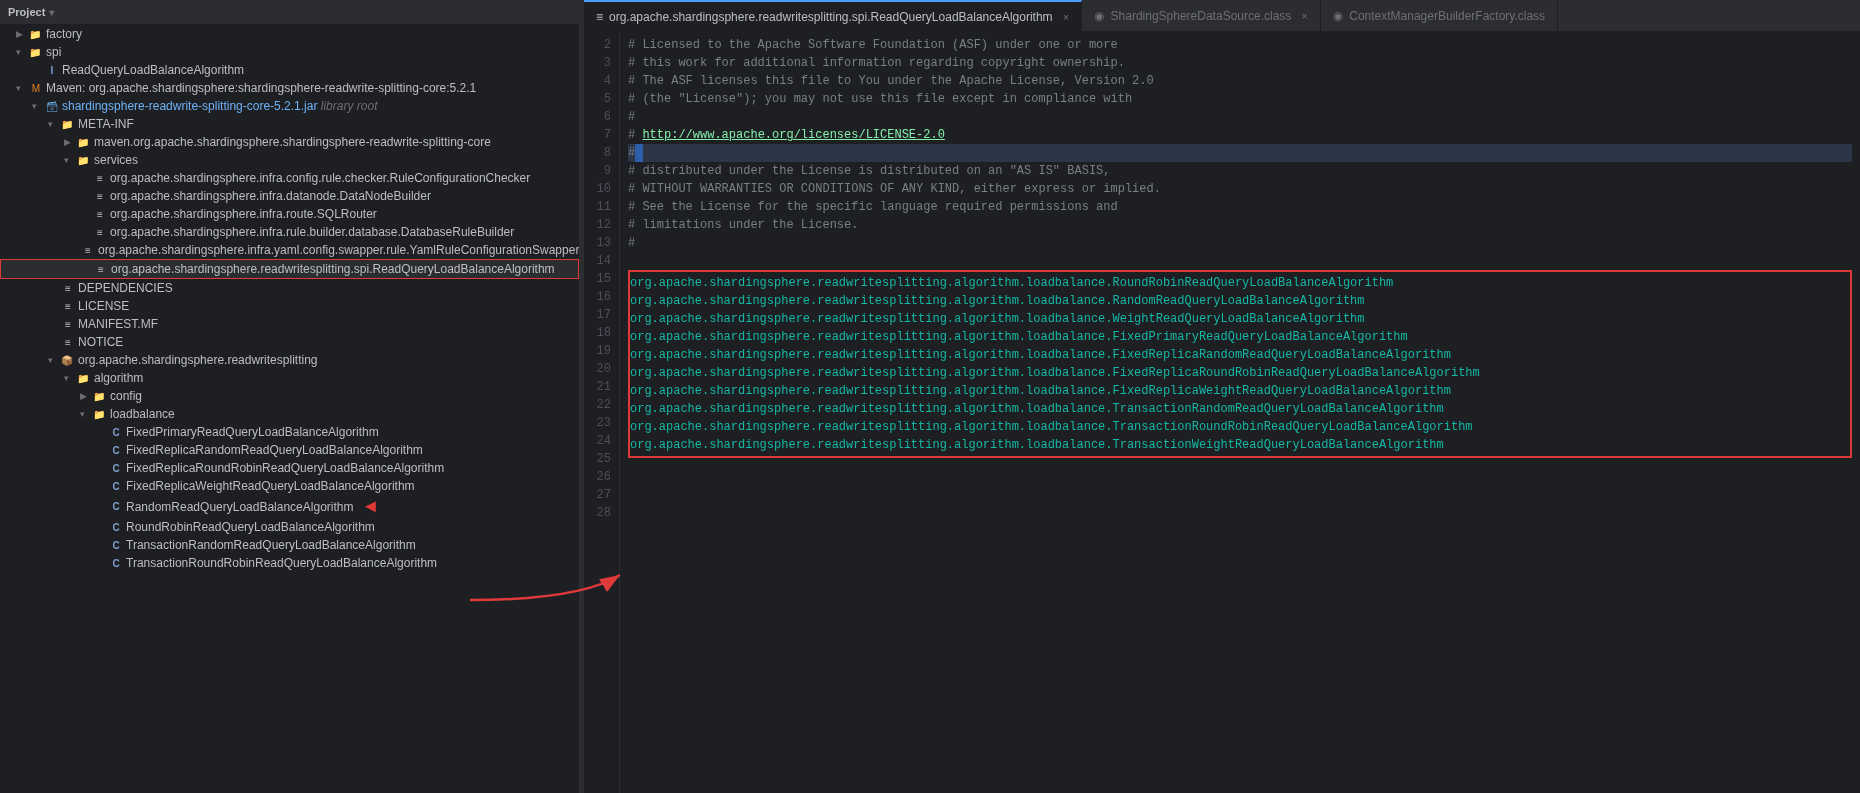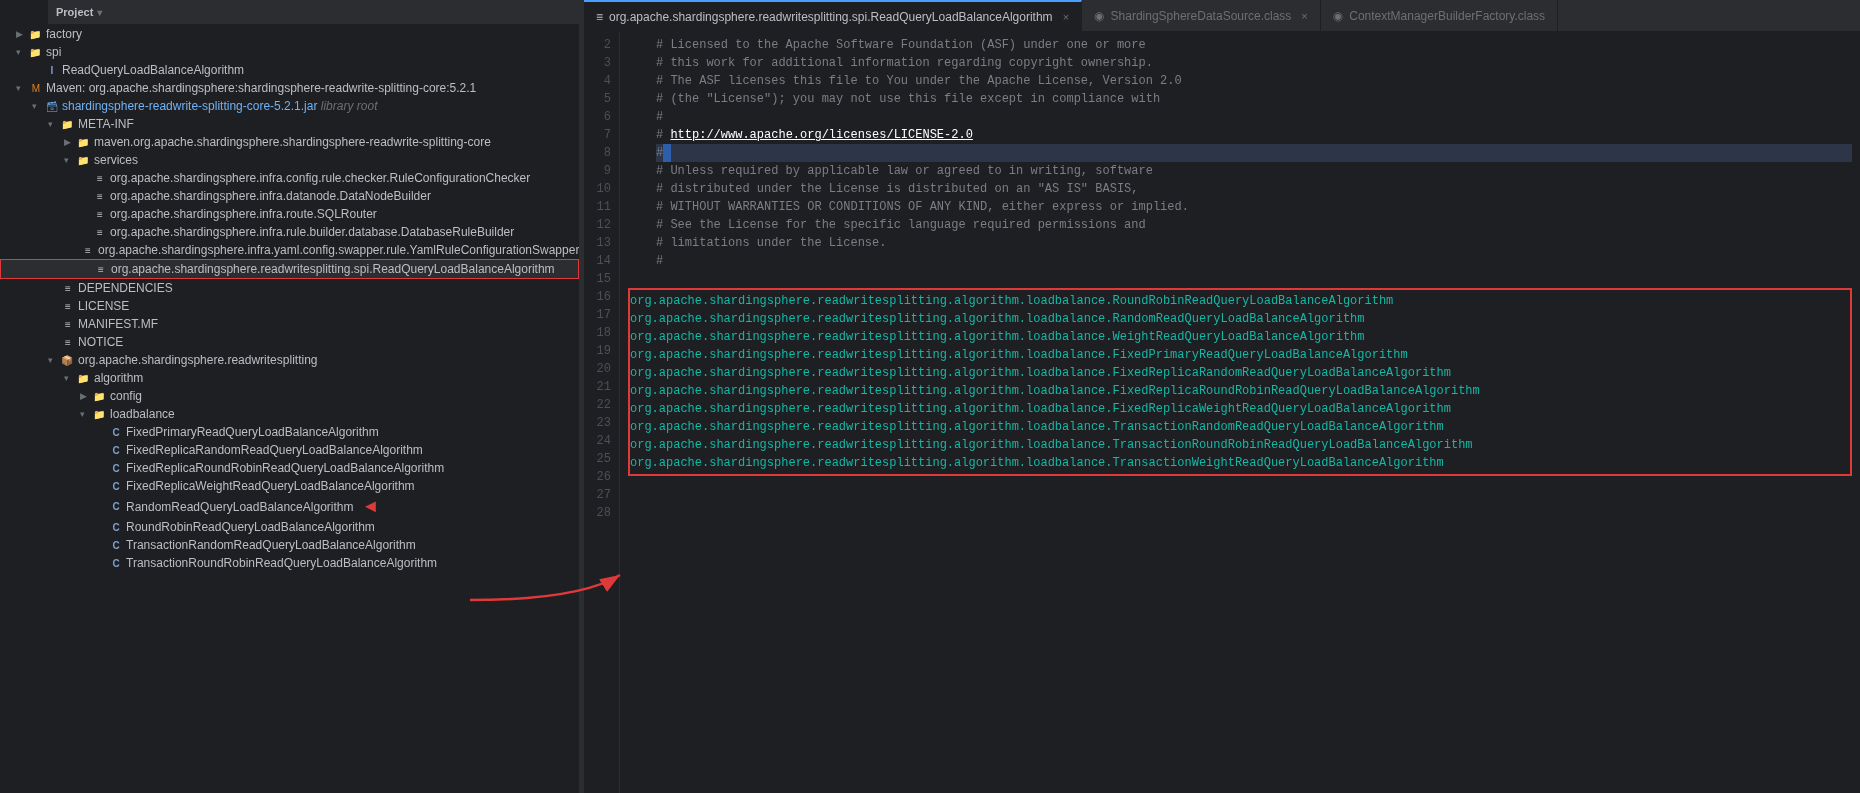--- a/index.html
+++ b/index.html
@@ -3,21 +3,21 @@
   <meta charset="utf-8">
   <style>
     * { margin: 0; padding: 0; box-sizing: border-box; }
     body { background: #1e1f22; color: #bcbec4; font-family: 'Courier New', monospace; font-size: 12px; width: 1860px; height: 793px; overflow: hidden; display: flex; flex-direction: column; }
     
     
     .main-layout { display: flex; flex: 1; overflow: hidden; }
     
     
     .sidebar { width: 580px; background: #1e1f22; border-right: 1px solid #2b2d30; display: flex; flex-direction: column; overflow: hidden; flex-shrink: 0; }
-    .sidebar-header { background: #2b2d30; padding: 6px 8px; display: flex; align-items: center; gap: 4px; font-size: 11px; color: #bcbec4; font-family: sans-serif; border-bottom: 1px solid #1e1f22; margin-left: 48px; }
+    .sidebar-header { background: #2b2d30; padding: 6px 8px; display: flex; align-items: center; gap: 4px; font-size: 11px; color: #bcbec4; font-family: sans-serif; border-bottom: 1px solid #1e1f22; }
     .sidebar-header span { font-weight: 600; }
     .sidebar-chevron { color: #6e6f75; font-size: 10px; }
     .sidebar-tree { flex: 1; overflow-y: auto; overflow-x: auto; }
     .tree-item { display: flex; align-items: center; padding: 1px 0; cursor: pointer; white-space: nowrap; font-family: sans-serif; font-size: 12px; }
     .tree-item.highlighted { background: #1e1f22; outline: 1px solid #e03939; outline-offset: -1px; }
     .indent-1 { padding-left: 16px; }
     .indent-2 { padding-left: 32px; }
     .indent-3 { padding-left: 48px; }
     .indent-4 { padding-left: 64px; }
     .indent-5 { padding-left: 80px; }
@@ -37,23 +37,23 @@
     .tab.active { background: #1e1f22; color: #bcbec4; border-top: 2px solid #4a9eff; }
     .tab.inactive { color: #6e6f75; background: #2b2d30; }
     .tab-close { color: #6e6f75; font-size: 11px; margin-left: 4px; }
     
     
     .code-editor { flex: 1; display: flex; overflow: hidden; background: #1e1f22; }
     .line-numbers { background: #1e1f22; padding: 4px 8px 4px 4px; color: #4e4e5a; font-size: 12px; line-height: 18px; text-align: right; min-width: 36px; flex-shrink: 0; user-select: none; border-right: 1px solid #2b2d30; }
     .code-content { flex: 1; padding: 4px 8px; overflow: auto; }
     .code-line { height: 18px; line-height: 18px; white-space: nowrap; font-size: 12px; }
     .code-line.selected-line { background: #2d3648; }
-    .comment { color: #7a7e85; margin-left: 28px; }
+    .comment { color: #7a7e85; }
     .code-spi { color: #14b8a6; }
-    .link-text { color: #ffffff; text-decoration: underline; }
+    .link-text { color: #86efac; text-decoration: underline; }
     
     
     ::-webkit-scrollbar { width: 6px; height: 6px; }
     ::-webkit-scrollbar-track { background: #1e1f22; }
     ::-webkit-scrollbar-thumb { background: #3d3f41; border-radius: 3px; }
     
     .gutter { width: 4px; background: #2b2d30; flex-shrink: 0; }
   </style>
 </head>
 <body>
@@ -291,21 +291,20 @@
         <div>28</div>
       </div>
       <div class="code-content">
         <div class="code-line comment"># Licensed to the Apache Software Foundation (ASF) under one or more</div>
         <div class="code-line comment"># this work for additional information regarding copyright ownership.</div>
         <div class="code-line comment"># The ASF licenses this file to You under the Apache License, Version 2.0</div>
         <div class="code-line comment"># (the "License"); you may not use this file except in compliance with</div>
         <div class="code-line comment">#</div>
         <div class="code-line comment">#    <span class="link-text">http://www.apache.org/licenses/LICENSE-2.0</span></div>
         <div class="code-line comment selected-line">#<span style="background:#2d5eaa;color:#fff;display:inline-block;width:8px;">&nbsp;</span></div>
-        <div class="code-line comment"># Unless required by applicable law or agreed to in writing, software</div>
         <div class="code-line comment"># distributed under the License is distributed on an "AS IS" BASIS,</div>
         <div class="code-line comment"># WITHOUT WARRANTIES OR CONDITIONS OF ANY KIND, either express or implied.</div>
         <div class="code-line comment"># See the License for the specific language required permissions and</div>
         <div class="code-line comment"># limitations under the License.</div>
         <div class="code-line comment">#</div>
         <div class="code-line">&nbsp;</div>
 
         <div style="border: 2px solid #e03939; margin: 0; padding: 2px 0; position:relative;">
 
           <div class="code-line code-spi">org.apache.shardingsphere.readwritesplitting.algorithm.loadbalance.RoundRobinReadQueryLoadBalanceAlgorithm</div>

